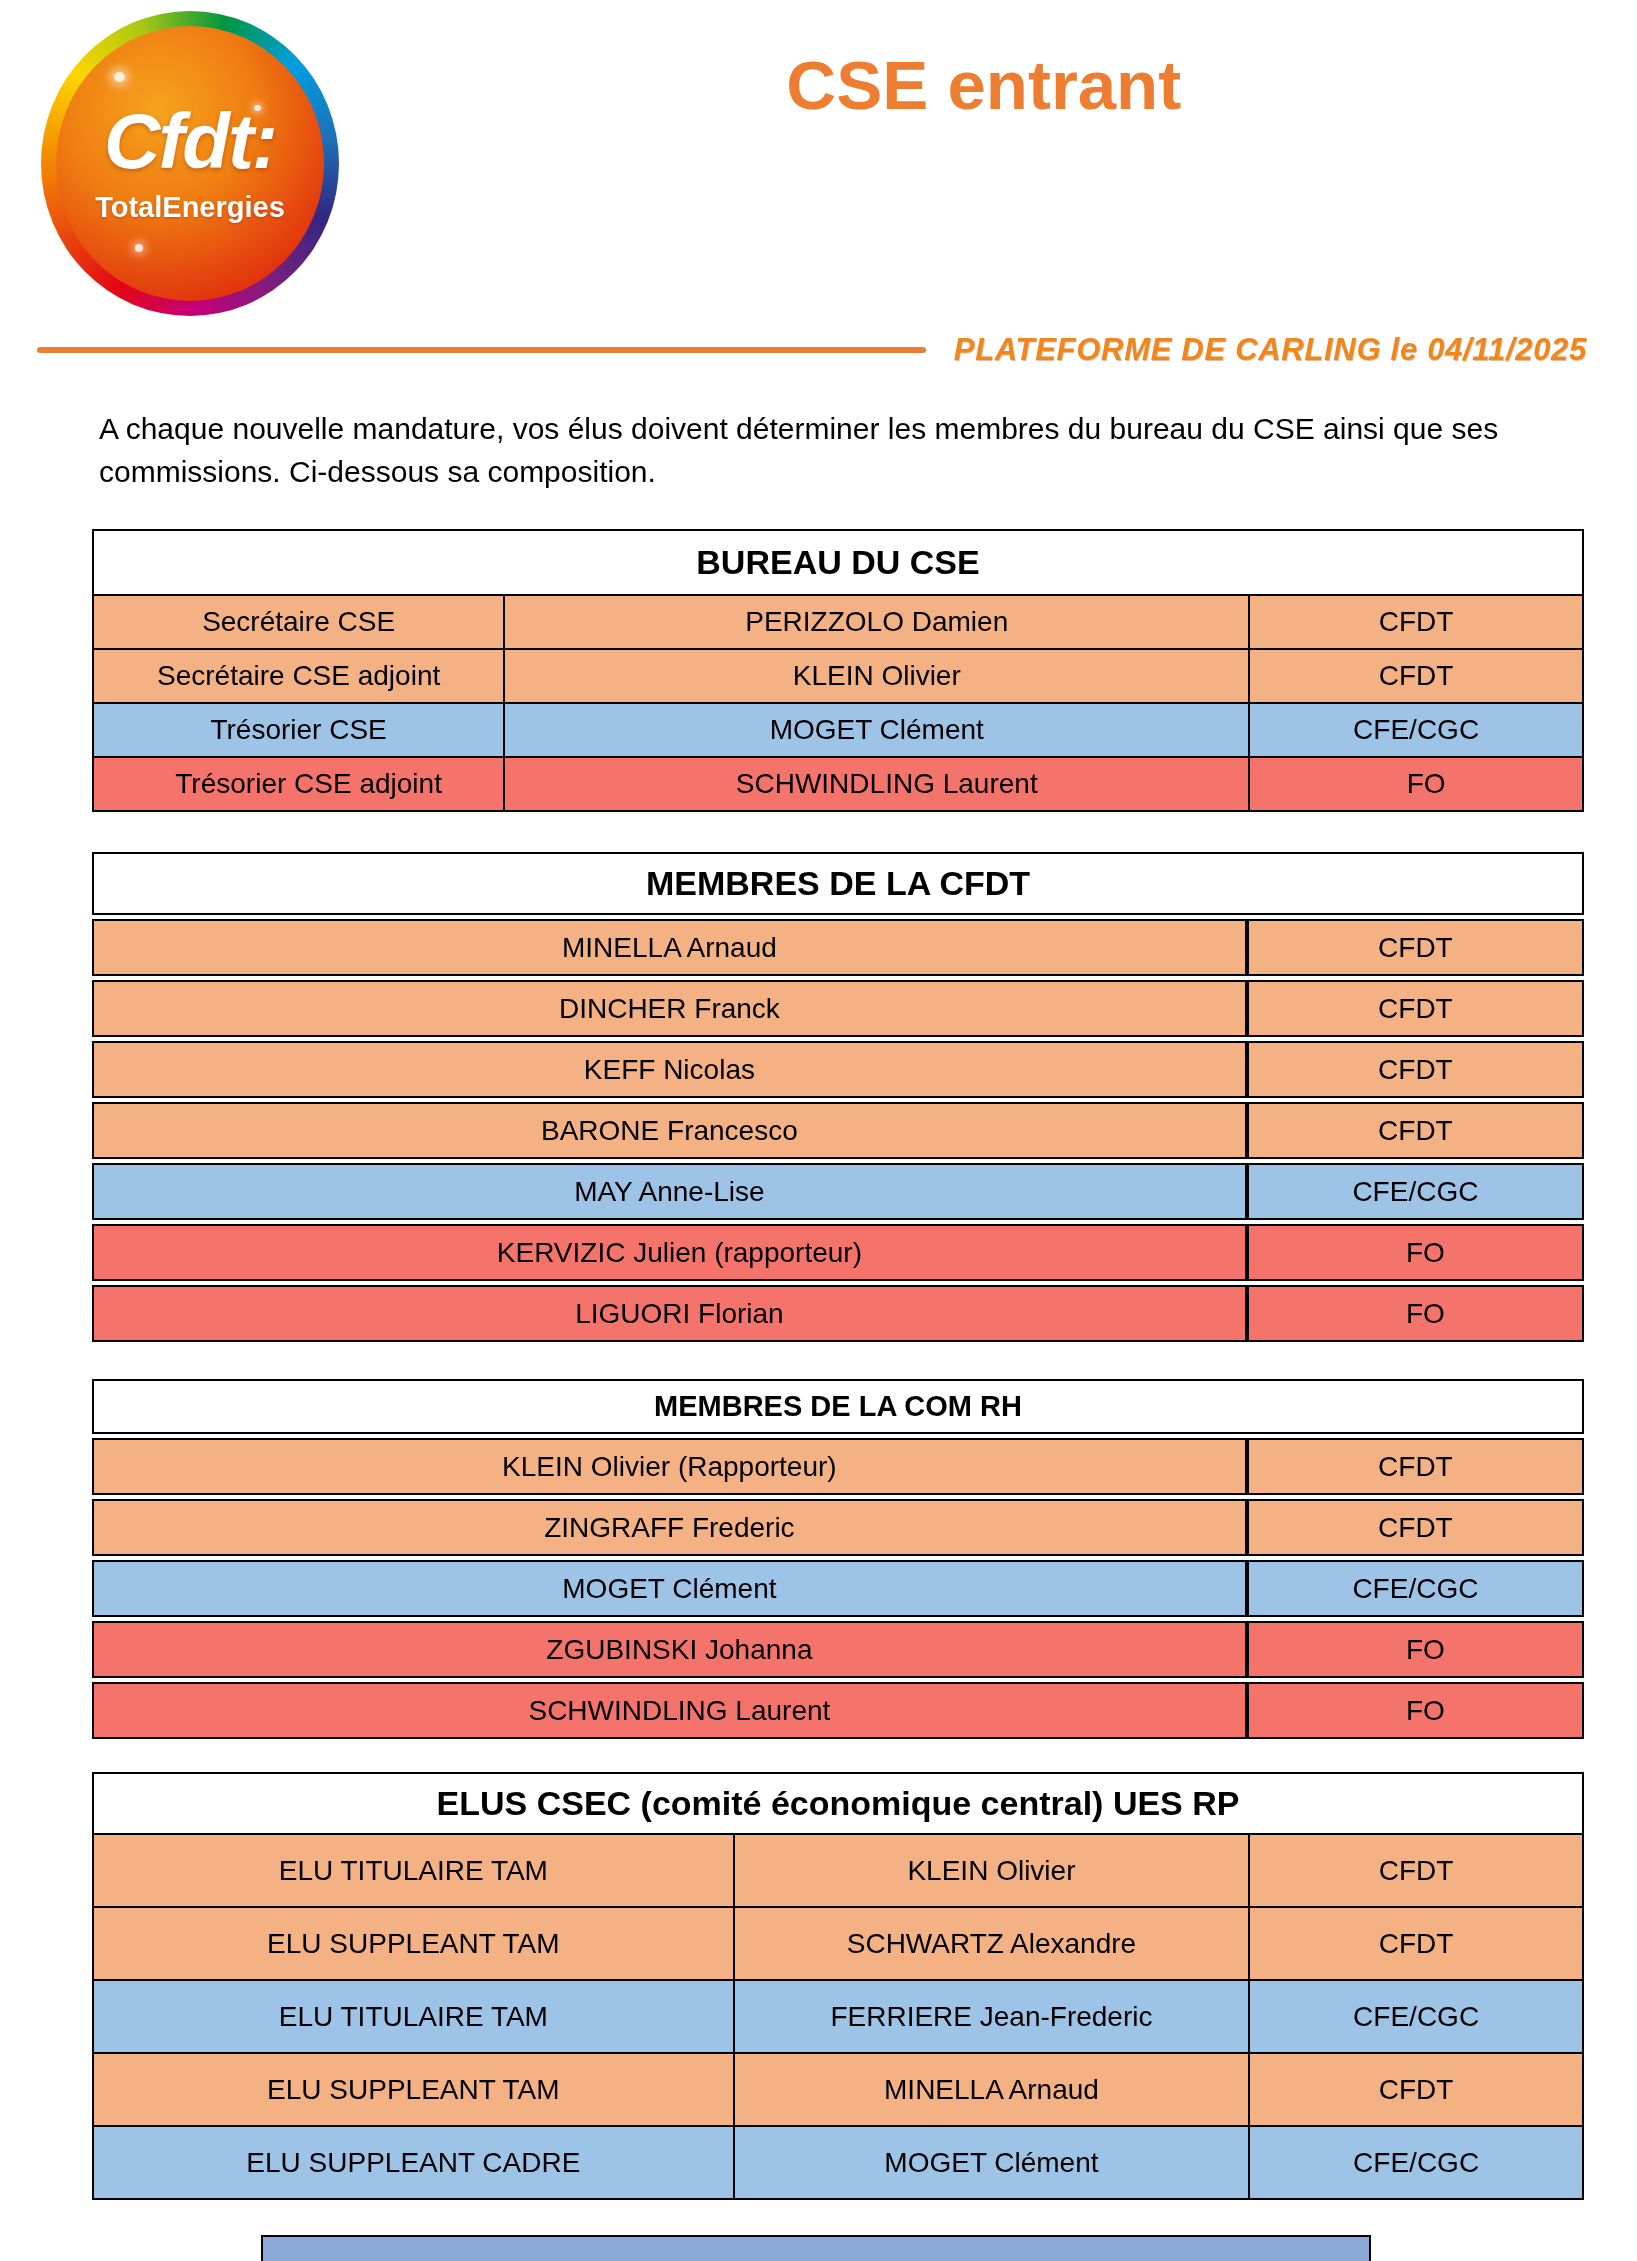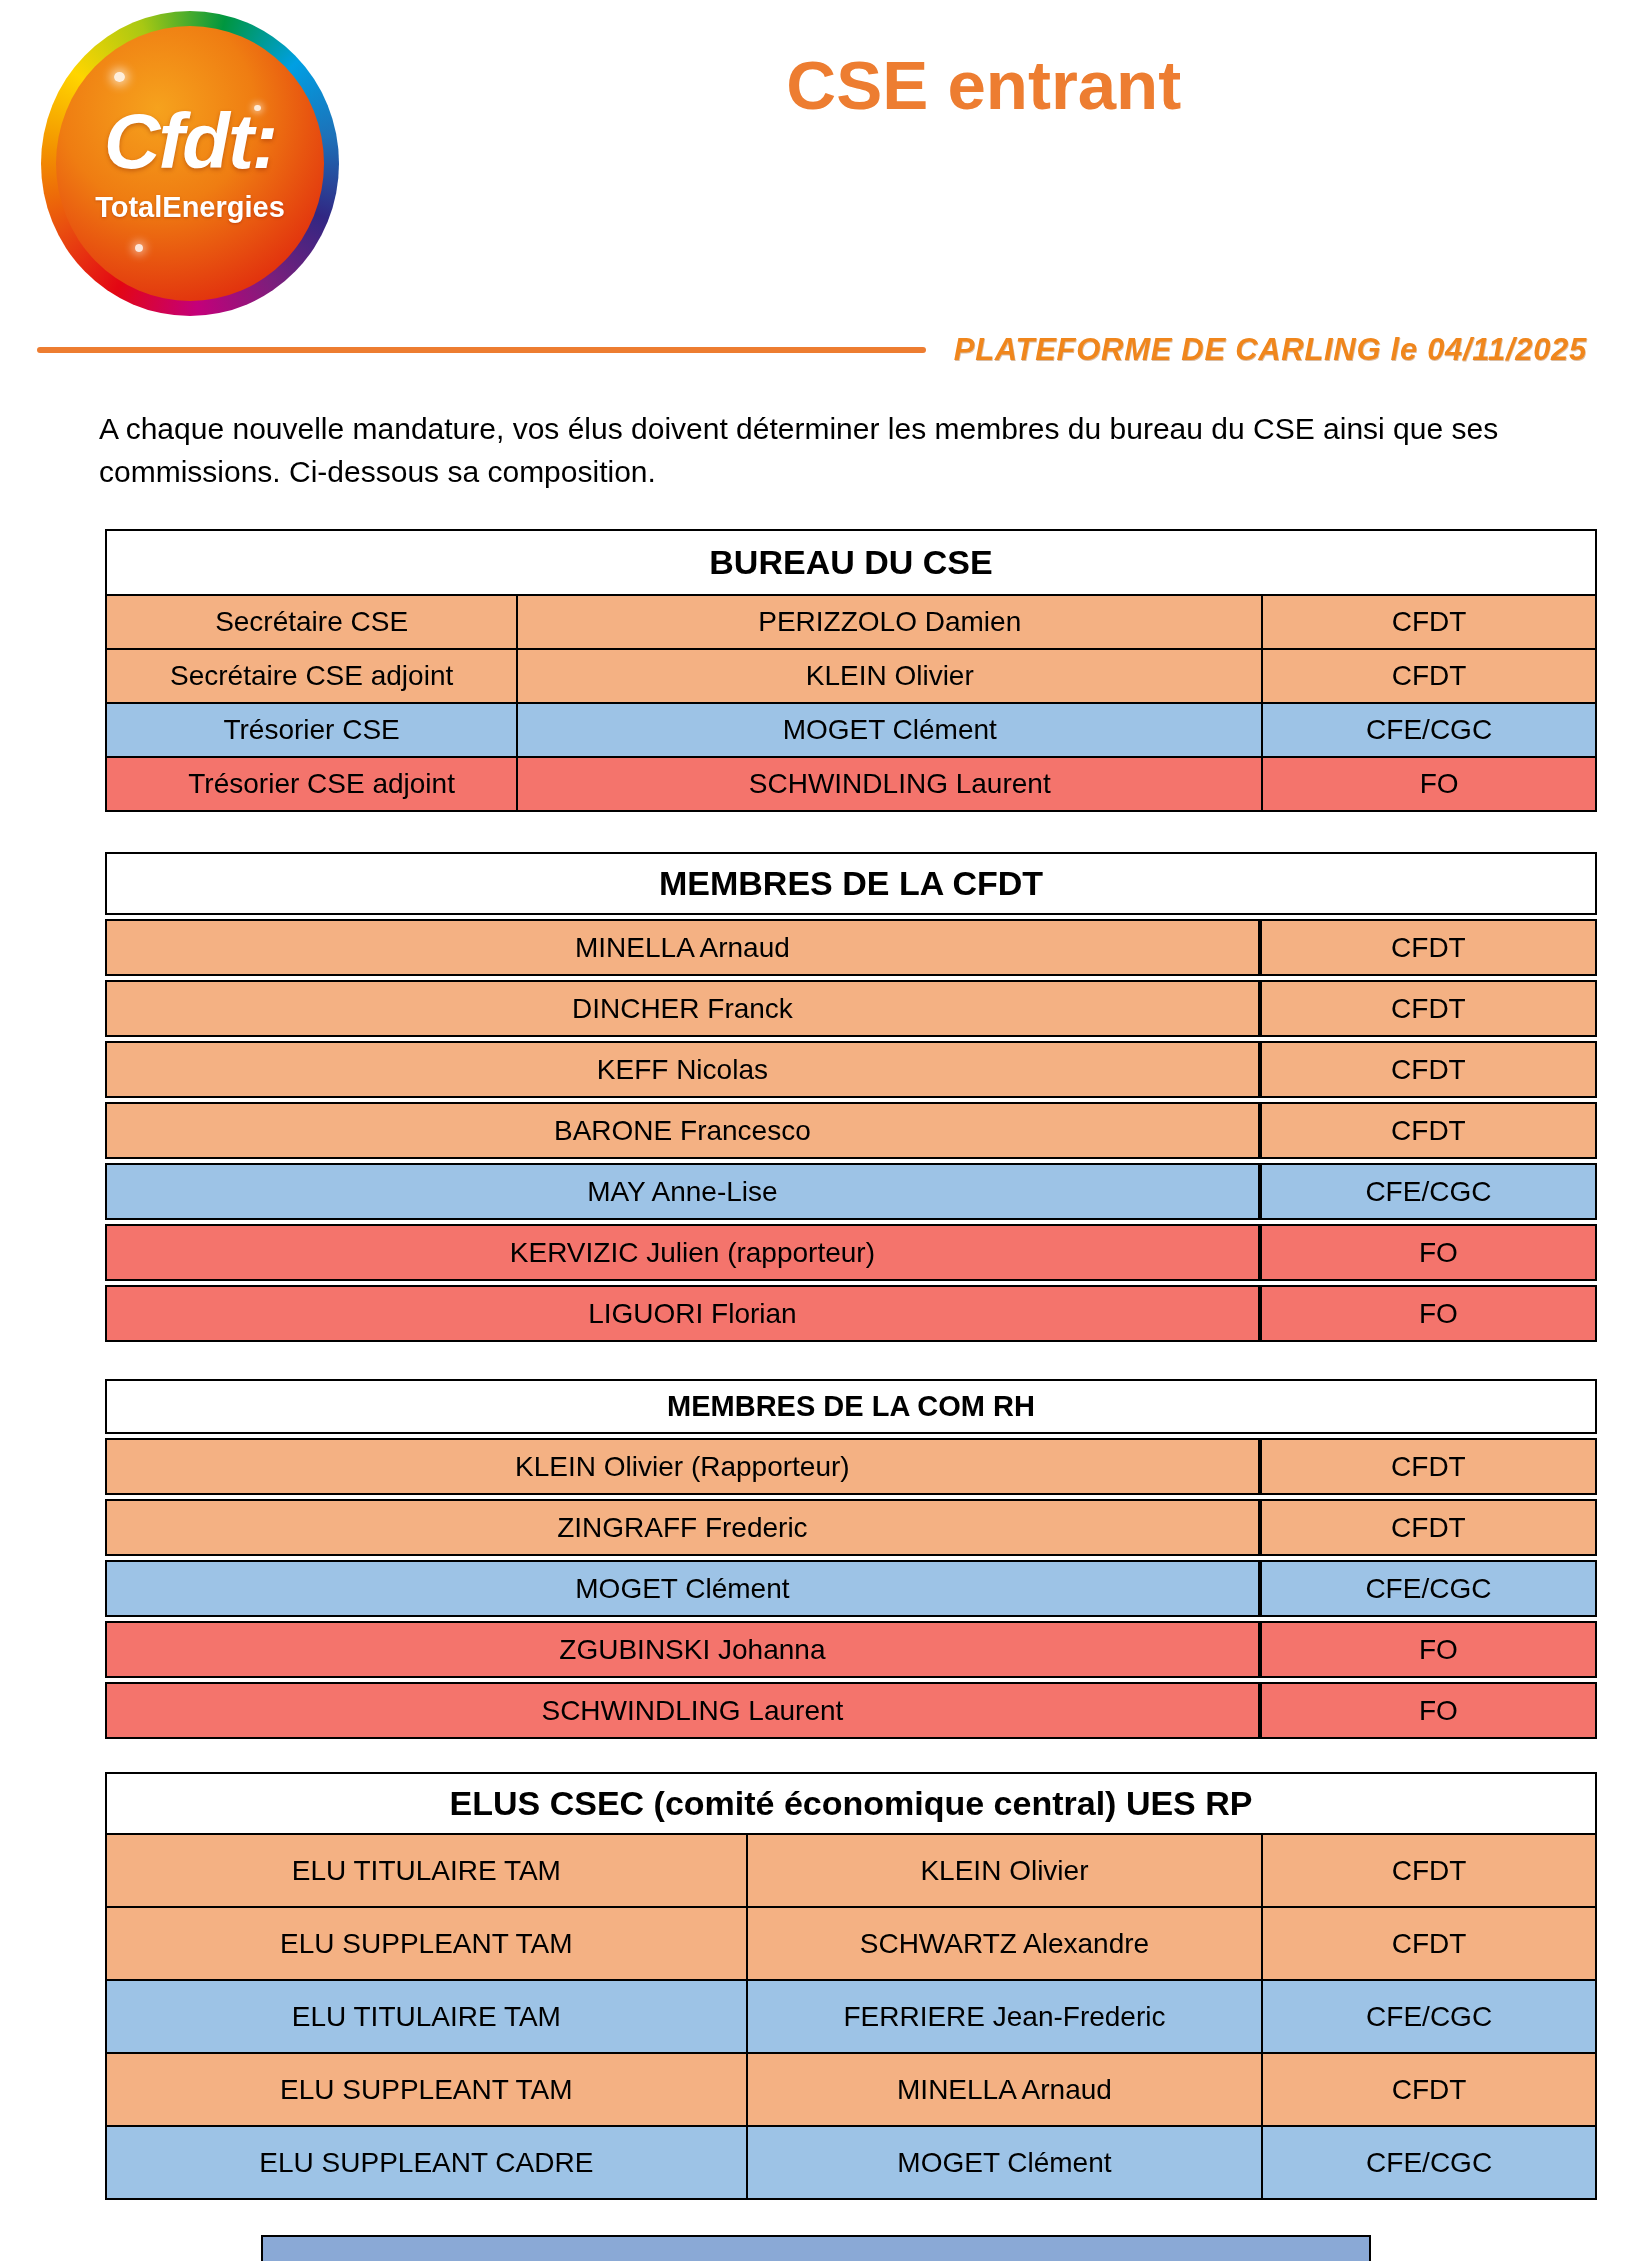--- a/index.html
+++ b/index.html
@@ -60,21 +60,21 @@
   }
 
   
   .intro {
     position: absolute; left: 99px; top: 408px; width: 1436px;
     font-size: 30px; line-height: 1.42;
   }
 
   
   .content { position: absolute; left: 92px; top: 529px; width: 1492px; }
-  table { width: 100%; table-layout: fixed; margin-left: 13px; }
+  table { width: 100%; table-layout: fixed; }
   th, td { text-align: center; vertical-align: middle; border: 2px solid #000; }
   th { background: #ffffff; font-weight: bold; font-size: 34px; }
   td { font-size: 28px; padding: 0 8px; overflow: hidden; }
 
   .tbl-collapse { border-collapse: collapse; }
   .tbl-spaced   { border-collapse: separate; border-spacing: 0 4px; }
 
   .tbl1 th { height: 65px; }
   .tbl1 td { height: 54px; }
   .tbl2 { margin-top: 36px; }

